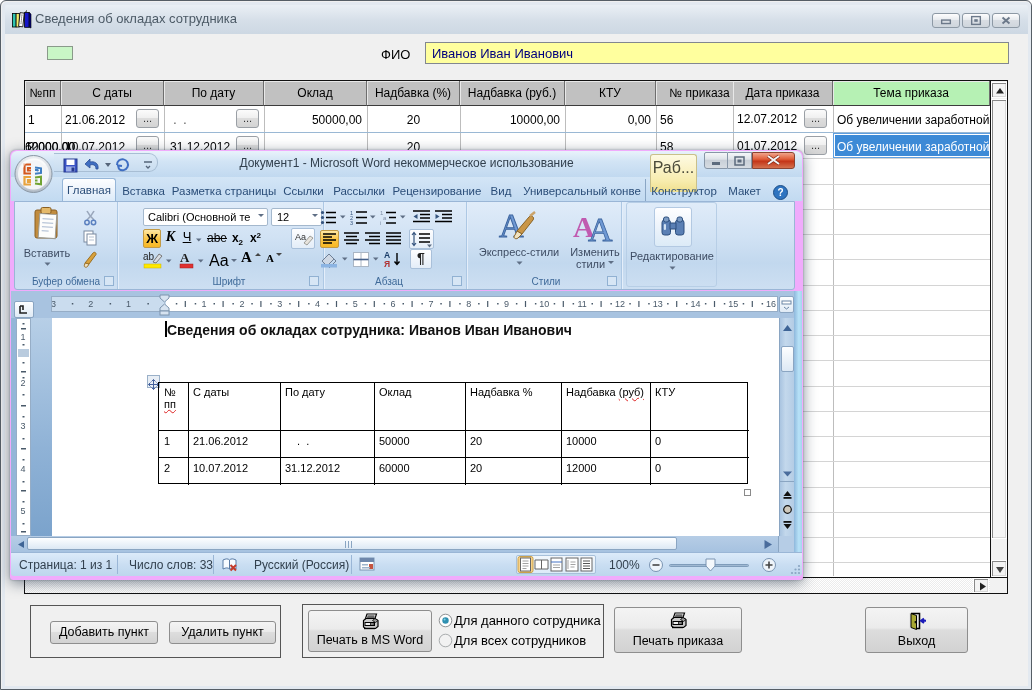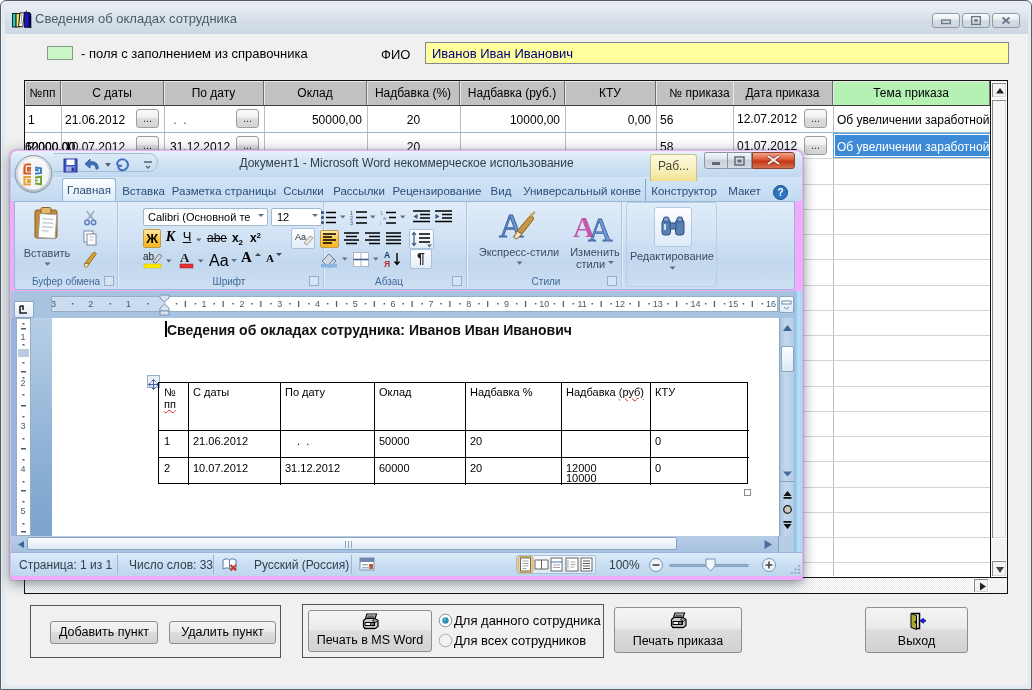--- a/index.html
+++ b/index.html
@@ -156,21 +156,20 @@
           <rect x="12" y="6" width="4" height="3" fill="#6c798a"></rect>
         </svg>
       </div>
   <div class="winbtn" style="left:991px;">
         <svg class="glyph" viewBox="0 0 28 15">
           <path d="M10 4 L18 11 M18 4 L10 11" stroke="#6c798a" stroke-width="2.2"></path>
         </svg>
       </div>
 
   <div id="legend-swatch"></div>
-  <div id="legend-text">- поля с заполнением из справочника</div>
   <div id="fio-label">ФИО</div>
   <div id="fio-field">Иванов Иван Иванович</div>
 
   <div id="grid">
 
     <div class="hcell" style="left:0px;width:36px;">№пп</div>
     <div class="hcell" style="left:36px;width:103px;">С даты</div>
     <div class="hcell" style="left:139px;width:100px;">По дату</div>
     <div class="hcell" style="left:239px;width:103px;">Оклад</div>
     <div class="hcell" style="left:342px;width:93px;">Надбавка (%)</div>
@@ -314,21 +313,21 @@
     </svg>
     <div style="margin-top:1px;">Печать приказа</div>
   </div>
 </div>
 
 <div id="word">
   <div id="word-title"></div>
   <div id="tabs-row"></div>
   <div id="word-title-text">Документ1  -  Microsoft Word некоммерческое использование</div>
 
-  <div class="abs" style="left:640px;top:4px;width:47px;height:27px;background:linear-gradient(#fdfae3,#f7ecae 70%,#efdf8d);border:1px solid #c9c08a;border-bottom:none;border-radius:3px 3px 0 0;font-size:12px;color:#4a4a3a;text-align:center;padding-top:4px;">Раб...</div>
+  <div class="abs" style="left:640px;top:4px;width:47px;height:38px;background:linear-gradient(#fdfae3,#f7ecae 70%,#efdf8d);border:1px solid #c9c08a;border-bottom:none;border-radius:3px 3px 0 0;font-size:16px;color:#4a4a3a;text-align:center;padding-top:4px;">Раб...</div>
 
   <div class="abs" style="left:694px;top:2px;width:24px;height:17px;background:linear-gradient(#f5f7f9,#dfe4e9 40%,#c9d0d8 50%,#d6dce2);border:1px solid #8796a7;border-radius:2px 0 0 3px;">
     <svg width="22" height="15">
           <rect x="7" y="9" width="8" height="3" fill="#5c6b7d"></rect>
         </svg>
   </div>
   <div class="abs" style="left:718px;top:2px;width:24px;height:17px;background:linear-gradient(#f5f7f9,#dfe4e9 40%,#c9d0d8 50%,#d6dce2);border:1px solid #8796a7;border-left:none;">
     <svg width="22" height="15">
           <rect x="7" y="4" width="9" height="8" fill="none" stroke="#5c6b7d" stroke-width="1.5"></rect>
           <rect x="9.5" y="6.5" width="4" height="3" fill="#5c6b7d"></rect>
@@ -766,21 +765,21 @@
         <div class="abs" style="left:220px;top:3px;">Оклад</div>
         <div class="abs" style="left:311px;top:3px;">Надбавка %</div>
         <div class="abs" style="left:407px;top:3px;">Надбавка <span style="text-decoration:underline wavy #d22 1px;">(руб)</span></div>
         <div class="abs" style="left:220px;top:3px;">&nbsp;</div>
         <div class="abs" style="left:496px;top:3px;">КТУ</div>
         <div class="abs" style="left:5px;top:52px;">1</div>
         <div class="abs" style="left:34px;top:52px;">21.06.2012</div>
         <div class="abs" style="left:138px;top:52px;">.&nbsp;&nbsp;.</div>
         <div class="abs" style="left:220px;top:52px;">50000</div>
         <div class="abs" style="left:311px;top:52px;">20</div>
-        <div class="abs" style="left:407px;top:52px;margin-top:37px;">10000</div>
+        <div class="abs" style="left:407px;top:52px;">10000</div>
         <div class="abs" style="left:496px;top:52px;">0</div>
         <div class="abs" style="left:5px;top:79px;">2</div>
         <div class="abs" style="left:34px;top:79px;">10.07.2012</div>
         <div class="abs" style="left:126px;top:79px;">31.12.2012</div>
         <div class="abs" style="left:220px;top:79px;">60000</div>
         <div class="abs" style="left:311px;top:79px;">20</div>
         <div class="abs" style="left:407px;top:79px;">12000</div>
         <div class="abs" style="left:496px;top:79px;">0</div>
       </div>
 

